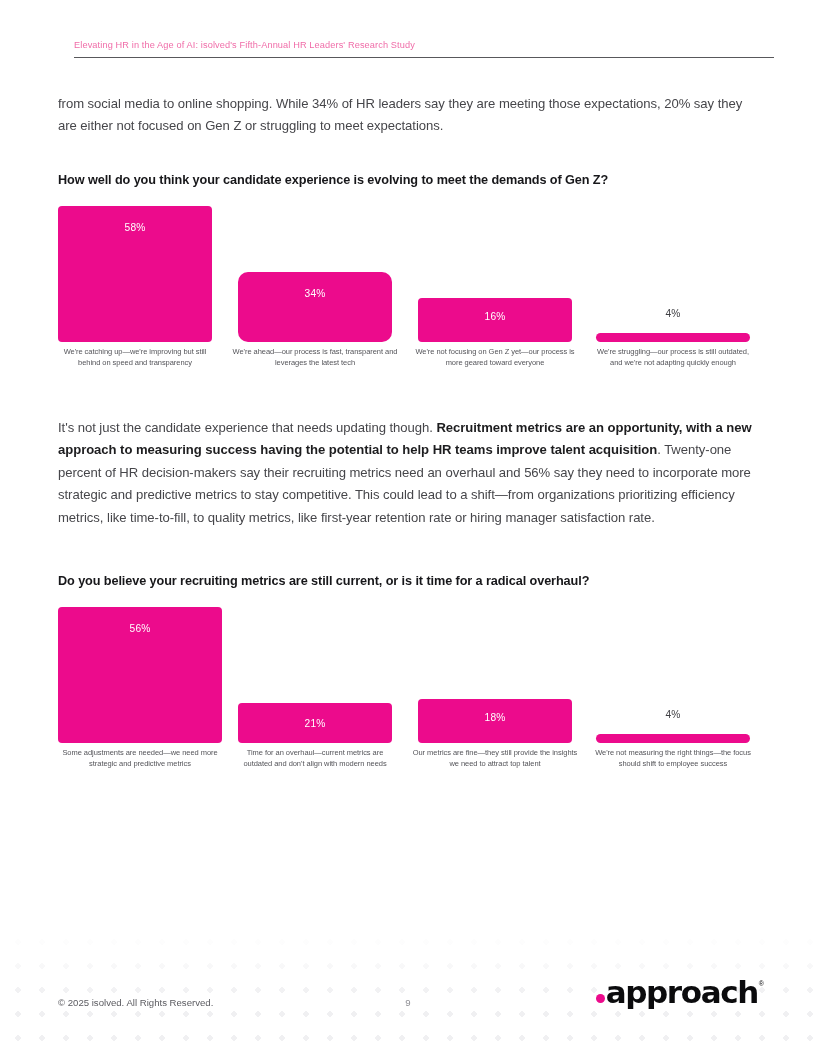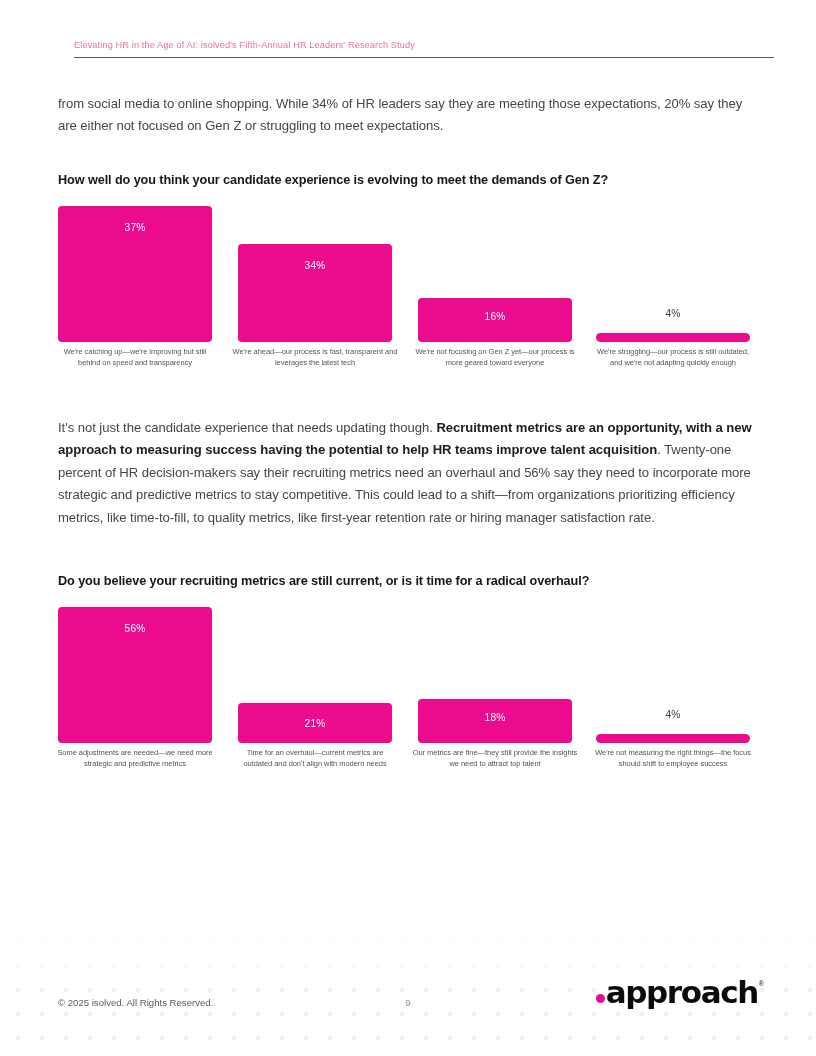--- a/index.html
+++ b/index.html
@@ -217,29 +217,29 @@
 
     <div class="para p-intro">from social media to online shopping. While 34% of HR leaders say they are meeting those expectations, 20% say they are either not focused on Gen Z or struggling to meet expectations.</div>
 
     <div class="qheading q1">How well do you think your candidate experience is evolving to meet the demands of Gen Z?</div>
 
     <div class="chart chart-1">
 
       <div class="bar-col" style="left:0px; width:154px;">
         <div class="bar-track">
           <div class="bar" style="height:136px;">
-            <div class="bar-value" style="top:16px;">37%</div>
+            <div class="bar-value" style="top:16px;">58%</div>
           </div>
         </div>
         <div class="bar-caption">We're catching up—we're improving but still behind on speed and transparency</div>
       </div>
 
       <div class="bar-col" style="left:180px; width:154px;">
         <div class="bar-track">
-          <div class="bar" style="height:98px;">
+          <div class="bar" style="height:70px;border-radius:10px;">
             <div class="bar-value" style="top:16px;">34%</div>
           </div>
         </div>
         <div class="bar-caption">We're ahead—our process is fast, transparent and leverages the latest tech</div>
       </div>
 
       <div class="bar-col" style="left:360px; width:154px;">
         <div class="bar-track">
           <div class="bar" style="height:44px;">
             <div class="bar-value" style="top:13px;">16%</div>
@@ -257,21 +257,21 @@
       </div>
 
     </div>
 
     <div class="para p-mid"><span>It's not just the candidate experience that needs updating though. </span><b>Recruitment metrics are an opportunity, with a new approach to measuring success having the potential to help HR teams improve talent acquisition</b><span>. Twenty-one percent of HR decision-makers say their recruiting metrics need an overhaul and 56% say they need to incorporate more strategic and predictive metrics to stay competitive. This could lead to a shift—from organizations prioritizing efficiency metrics, like time-to-fill, to quality metrics, like first-year retention rate or hiring manager satisfaction rate.</span></div>
 
     <div class="qheading q2">Do you believe your recruiting metrics are still current, or is it time for a radical overhaul?</div>
 
     <div class="chart chart-2">
 
-      <div class="bar-col" style="left:0px; width:154px;">
+      <div class="bar-col" style="left:0px; width:154px;padding-left:10px;">
         <div class="bar-track">
           <div class="bar" style="height:136px;">
             <div class="bar-value" style="top:16px;">56%</div>
           </div>
         </div>
         <div class="bar-caption">Some adjustments are needed—we need more strategic and predictive metrics</div>
       </div>
 
       <div class="bar-col" style="left:180px; width:154px;">
         <div class="bar-track">

